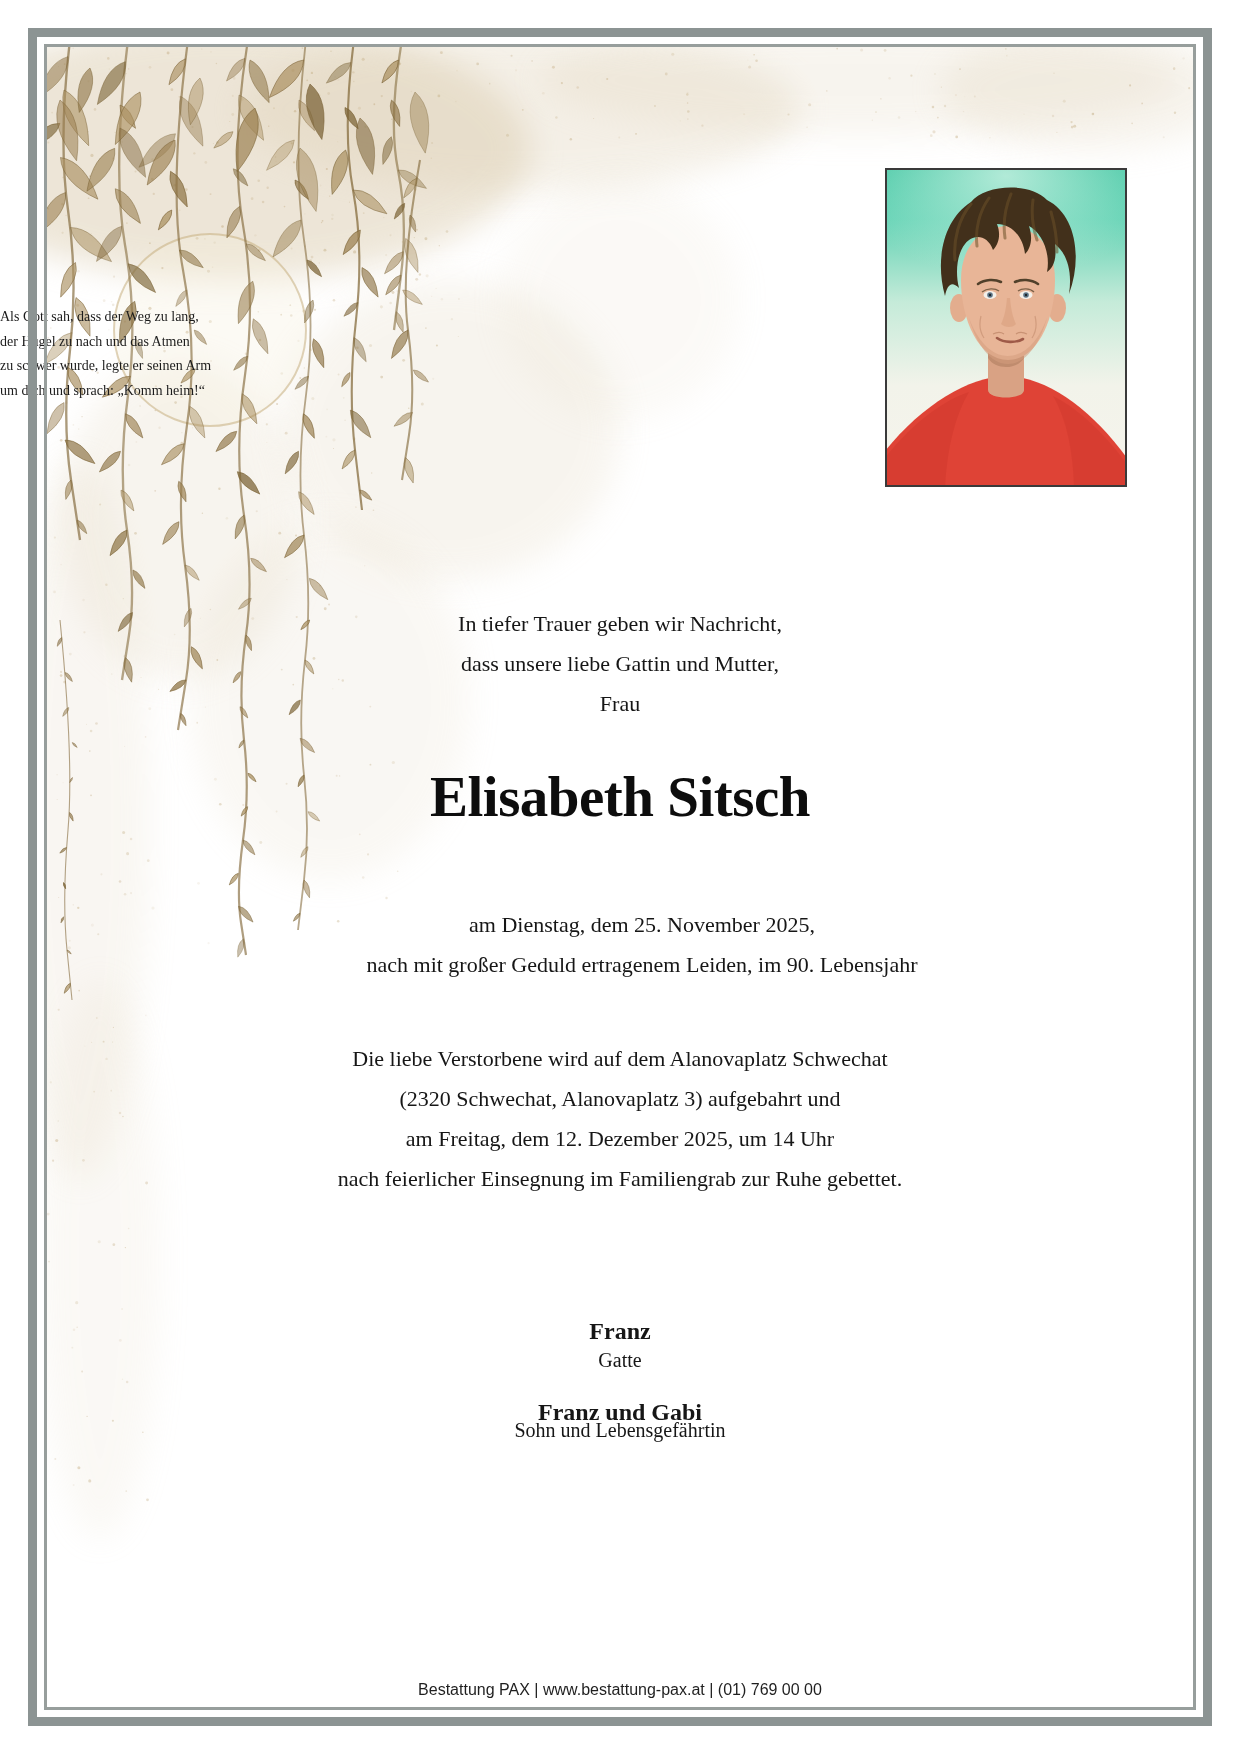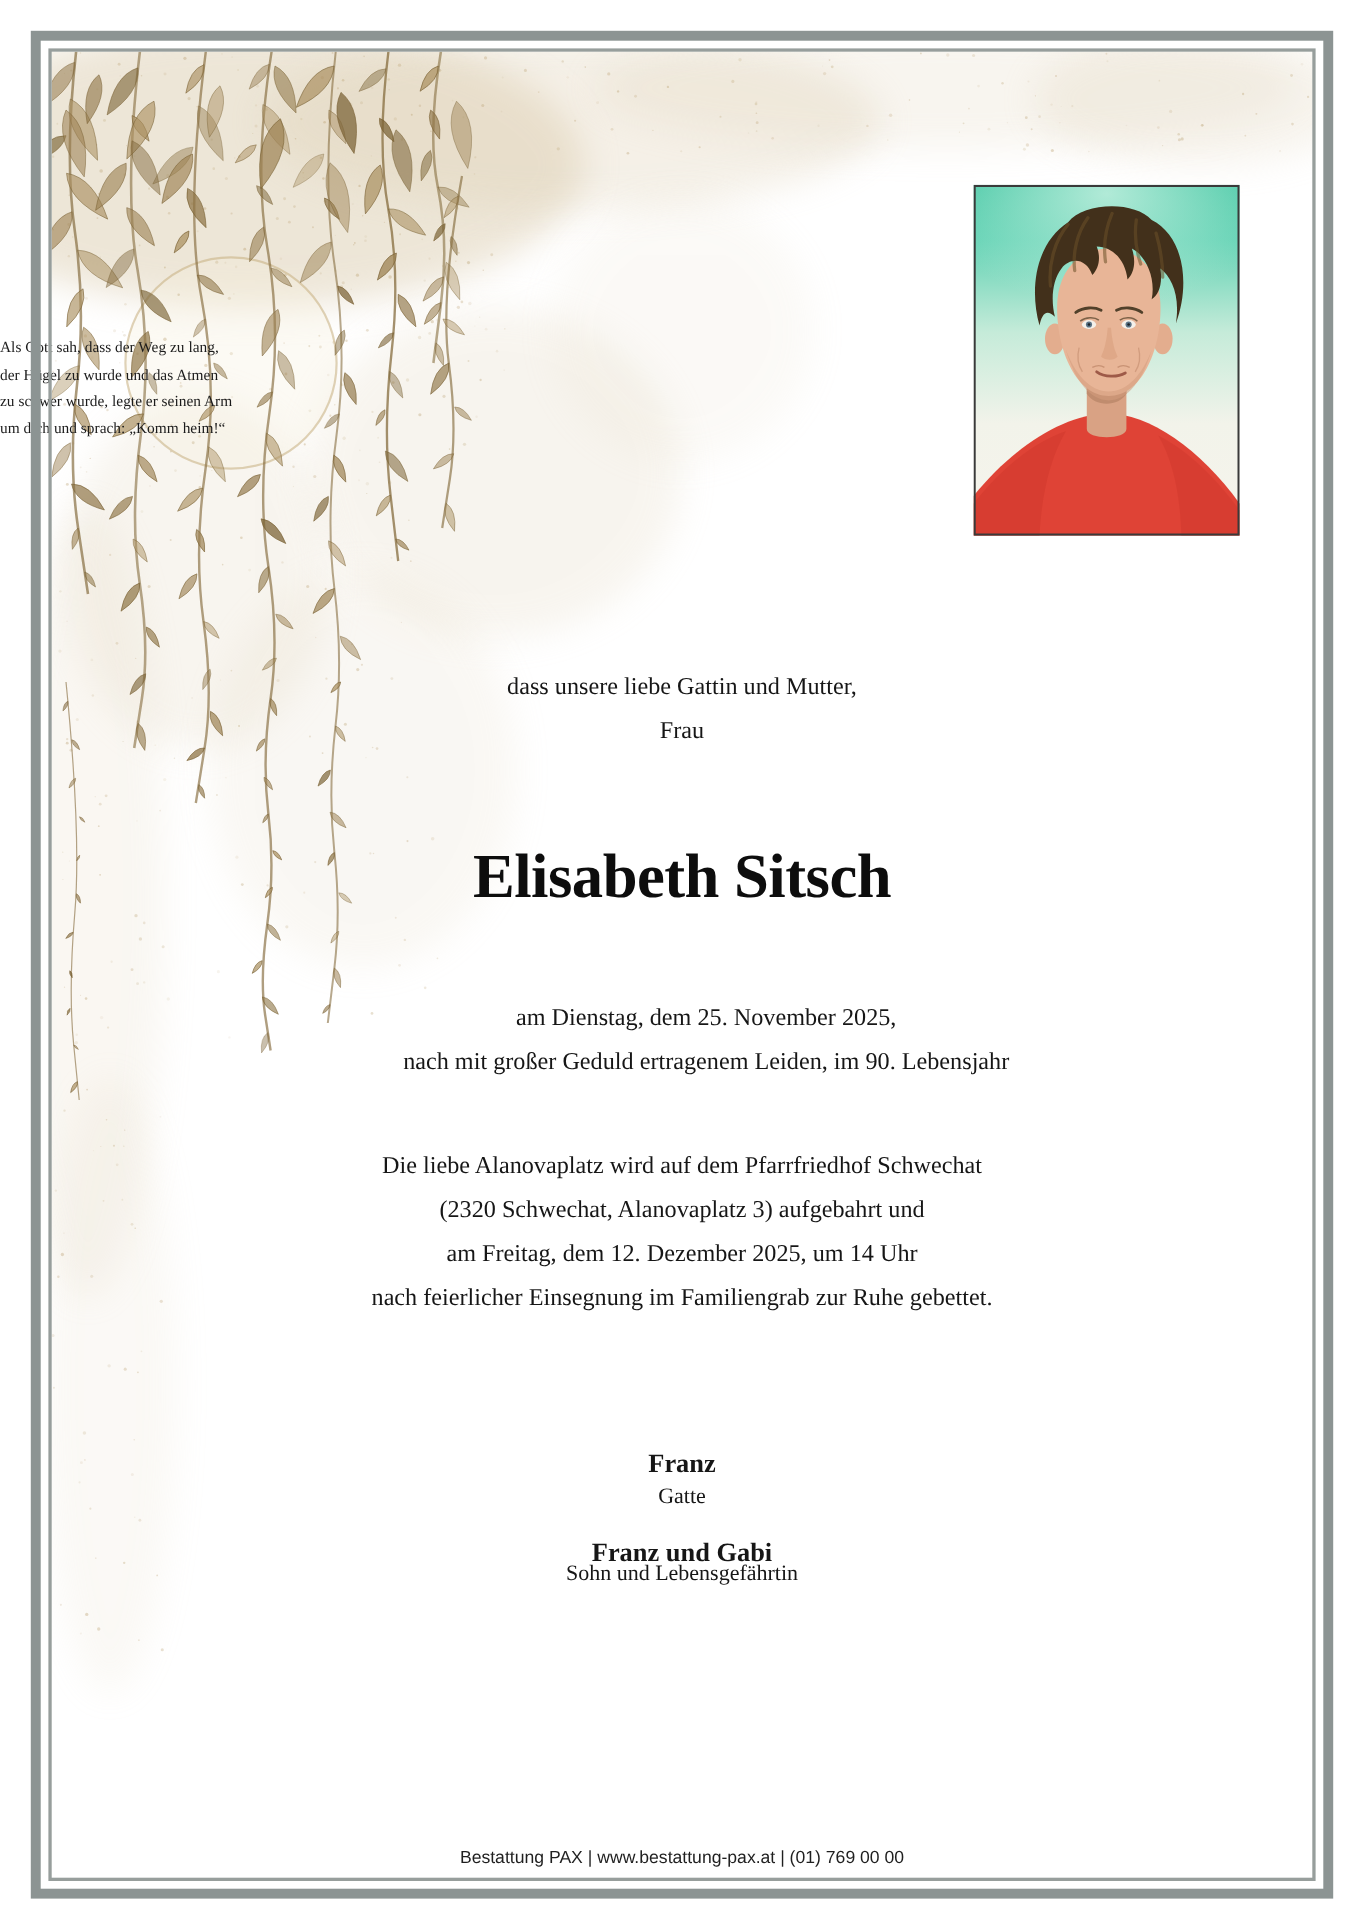--- a/index.html
+++ b/index.html
@@ -676,21 +676,21 @@
       <path d="M0,0 Q15.574655332565309,19.46831916570663 0,55.6237690448761 Q-15.574655332565309,19.46831916570663 0,0" transform="translate(120,128) rotate(-27.427304983139038)" fill="#7d6538" fill-opacity="0.47932288348674773" stroke="#7a6235" stroke-width="0.8" stroke-opacity="0.431390595138073"></path>
       <path d="M0,0 Q14.810557136535646,18.513196420669555 0,52.89484691619873 Q-14.810557136535646,18.513196420669555 0,0" transform="translate(175,140) rotate(31.71210765838623)" fill="#9c8152" fill-opacity="0.6519036769866944" stroke="#7a6235" stroke-width="0.8" stroke-opacity="0.586713309288025"></path>
       <path d="M0,0 Q18.321896247863773,22.90237030982971 0,65.4353437423706 Q-18.321896247863773,22.90237030982971 0,0" transform="translate(300,148) rotate(-14.249958992004395)" fill="#9c8152" fill-opacity="0.4787087917327881" stroke="#7a6235" stroke-width="0.8" stroke-opacity="0.43083791255950926"></path>
       <path d="M0,0 Q13.09772173881531,16.372152173519133 0,46.7775776386261 Q-13.09772173881531,16.372152173519133 0,0" transform="translate(250,60) rotate(-24.19732242822647)" fill="#8f7546" fill-opacity="0.5668803155422211" stroke="#7a6235" stroke-width="0.8" stroke-opacity="0.510192283987999"></path>
       <path d="M0,0 Q17.644588239192963,22.055735298991202 0,63.016386568546295 Q-17.644588239192963,22.055735298991202 0,0" transform="translate(60,100) rotate(-15.259361267089844)" fill="#9c8152" fill-opacity="0.5691610336303711" stroke="#7a6235" stroke-width="0.8" stroke-opacity="0.512244930267334"></path>
     </g>
   </svg>
 
 <div class="quote">
   <div>Als Gott sah, dass der Weg zu lang,</div>
-  <div>der Hügel zu wurde und das Atmen</div>
+  <div>der Hügel zu nach und das Atmen</div>
   <div>zu schwer wurde, legte er seinen Arm</div>
   <div>um dich und sprach: „Komm heim!“</div>
 </div>
 
 <div class="photo">
   <svg viewBox="0 0 242 319" xmlns="http://www.w3.org/2000/svg">
     <defs>
       <linearGradient id="pbg" x1="0" y1="0" x2="0" y2="1">
         <stop offset="0" stop-color="#45c7a4"></stop>
         <stop offset="0.16" stop-color="#62d2b4"></stop>
@@ -740,33 +740,34 @@
     <path d="M112,170 C119,175 131,175 138,171" stroke="#9e5a48" stroke-width="2.6" fill="none" stroke-linecap="round"></path>
     <path d="M108,166 C112,164 116,164 119,166 M131,166 C134,164 138,164 142,166" stroke="#c08a6c" stroke-width="1.2" fill="none" opacity="0.8"></path>
 
     <path d="M96,148 C94,156 95,164 99,170 M150,148 C152,156 151,164 147,170" stroke="#c89273" stroke-width="1.2" fill="none" opacity="0.7"></path>
 
     <rect x="1" y="1" width="240" height="317" fill="none" stroke="#3a3a3a" stroke-width="2"></rect>
   </svg>
 </div>
 
 <div class="block intro">
+  <div>In tiefer Trauer geben wir Nachricht,</div>
   <div>dass unsere liebe Gattin und Mutter,</div>
   <div>Frau</div>
 </div>
 
 <div class="block name">Elisabeth Sitsch</div>
 
 <div class="block para1">
   <div>am Dienstag, dem 25. November 2025,</div>
   <div>nach mit großer Geduld ertragenem Leiden, im 90. Lebensjahr</div>
 </div>
 
 <div class="block para2">
-  <div>Die liebe Alanovaplatz wird auf dem Pfarrfriedhof Schwechat</div>
+  <div>Die liebe Verstorbene wird auf dem Alanovaplatz Schwechat</div>
   <div>(2320 Schwechat, Alanovaplatz 3) aufgebahrt und</div>
   <div>am Freitag, dem 12. Dezember 2025, um 14 Uhr</div>
   <div>nach feierlicher Einsegnung im Familiengrab zur Ruhe gebettet.</div>
 </div>
 
 <div class="block m-name m1n">Franz</div>
 <div class="block m-rel m1r">Gatte</div>
 <div class="block m-name m2n">Franz und Gabi</div>
 <div class="block m-rel m2r">Sohn und Lebensgefährtin</div>
 

